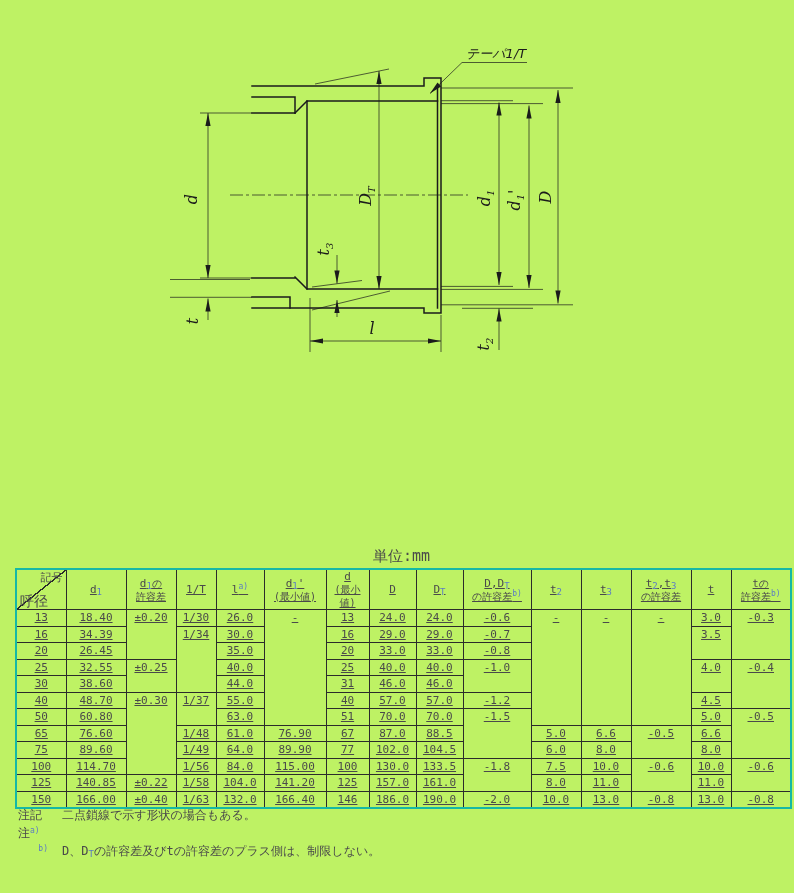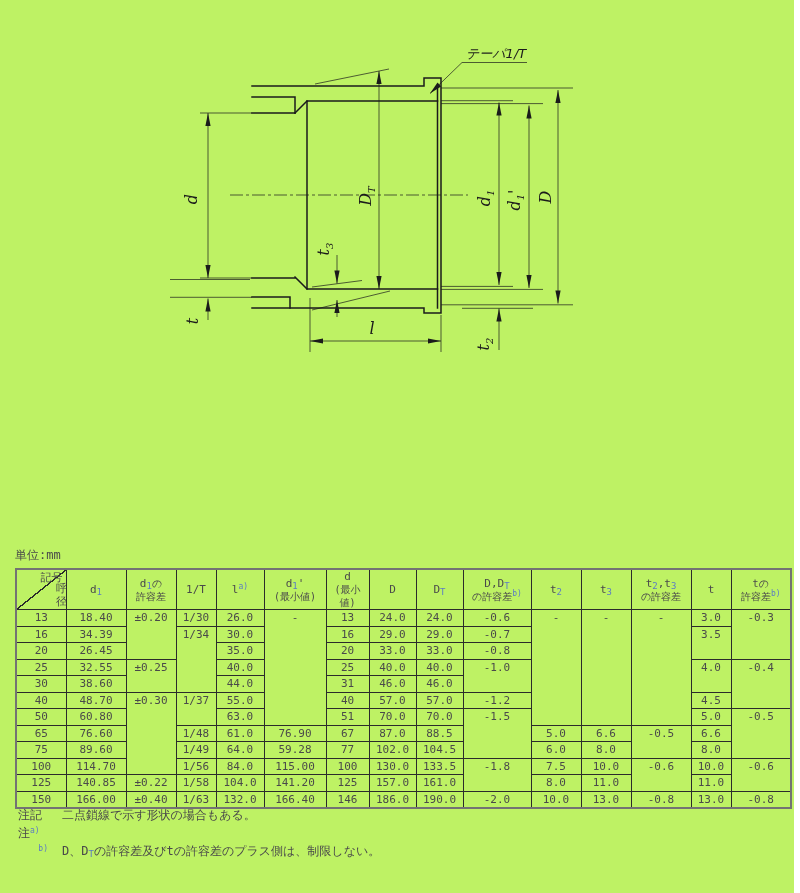--- a/index.html
+++ b/index.html
@@ -10,37 +10,37 @@
   #drawing{position:absolute;left:145px;top:28px;width:470px;height:362px;}
   .outline{stroke:#1b1b1b;stroke-width:1.5;fill:none;stroke-linecap:square;}
   .thin{stroke:#1b1b1b;stroke-width:0.7;fill:none;}
   .cline{stroke:#1b1b1b;stroke-width:0.7;fill:none;stroke-dasharray:13 3 3 3;}
   .arrow{fill:#1b1b1b;stroke:none;}
   .dimtext{font:italic 16px "DejaVu Serif","Liberation Serif",serif;fill:#1b1b1b;}
   .svgsub{font-size:10px;}
   .taperlabel{font:italic 13px "DejaVu Sans","Liberation Sans",sans-serif;fill:#1b1b1b;}
 
   
-  #unit{position:absolute;left:15px;top:547px;width:773px;text-align:left;
-        font-size:12px;color:#4a4a4a;}
+  #unit{position:absolute;left:15px;top:547px;width:773px;text-align:center;
+        font-size:15px;color:#4a4a4a;}
   #spec-table{position:absolute;left:15px;top:568px;border-collapse:collapse;
         table-layout:fixed;width:775px;}
   #spec-table th,#spec-table td{border:1px solid #2b2b2b;padding:0;margin:0;
         font-weight:normal;text-align:center;overflow:hidden;}
-  #spec-table{border:2px solid #737373;}
+  #spec-table{border:2px solid #14b8a6;text-decoration:underline;}
   #spec-table th{height:31px;font-size:11px;line-height:13px;vertical-align:middle;}
   #spec-table td{height:15.5px;font-size:11px;line-height:15.5px;vertical-align:top;}
   sub{font-size:9px;vertical-align:-2px;color:#5b7cc4;line-height:0;}
   sup{font-size:8px;vertical-align:4px;color:#5b7cc4;line-height:0;}
   th .jp{font-size:10px;}
   
   .corner{position:relative;
      background:linear-gradient(to bottom right,transparent calc(50% - 0.7px),#2b2b2b calc(50% - 0.7px),#2b2b2b calc(50% + 0.7px),transparent calc(50% + 0.7px));}
   .corner .c-top{position:absolute;top:1px;right:3px;font-size:11px;}
-  .corner .c-bot{position:absolute;bottom:1px;left:3px;font-size:11px;margin-left:36px;}
+  .corner .c-bot{position:absolute;bottom:1px;left:3px;font-size:14px;}
 
   
   #notes{position:absolute;left:18px;top:806px;font-size:12px;line-height:18px;color:#4a4a4a;}
   .note-line{display:flex;}
   .note-label{width:44px;flex:0 0 44px;}
   .note-label.indent{text-align:right;padding-right:14px;box-sizing:border-box;}
 </style>
 </head>
 <body>
 
@@ -252,21 +252,21 @@
           <td>5.0</td>
           <td>6.6</td>
           <td rowspan="2">-0.5</td>
           <td>6.6</td>
         </tr>
         <tr>
           <td>75</td>
           <td>89.60</td>
           <td>1/49</td>
           <td>64.0</td>
-          <td>59.28</td>
+          <td>89.90</td>
           <td>77</td>
           <td>102.0</td>
           <td>104.5</td>
           <td>6.0</td>
           <td>8.0</td>
           <td>8.0</td>
         </tr>
         <tr>
           <td>100</td>
           <td>114.70</td>

